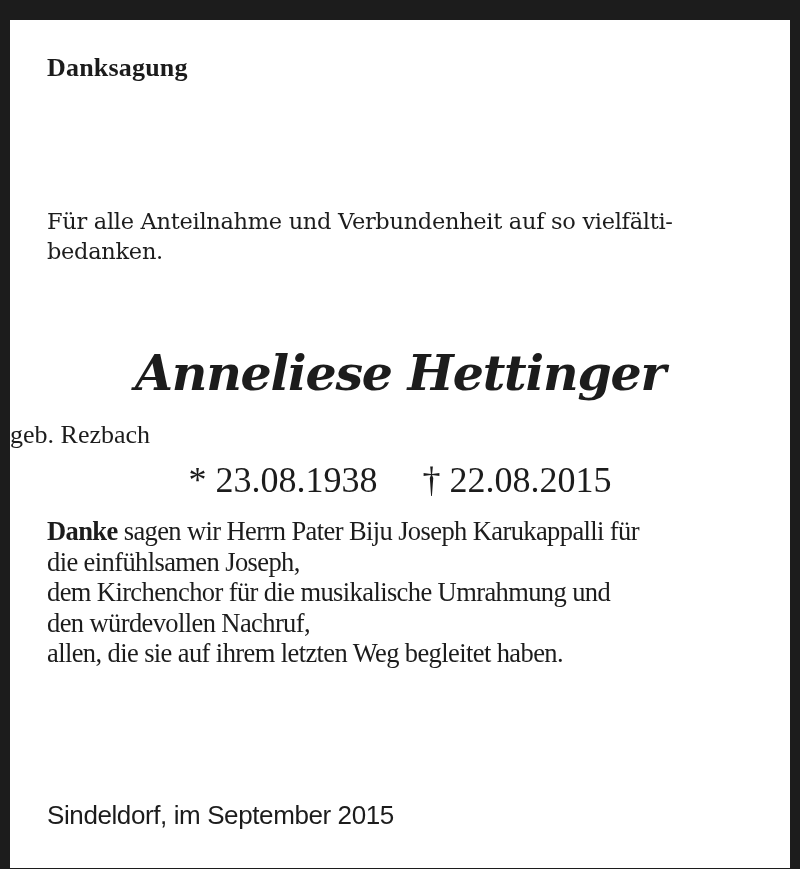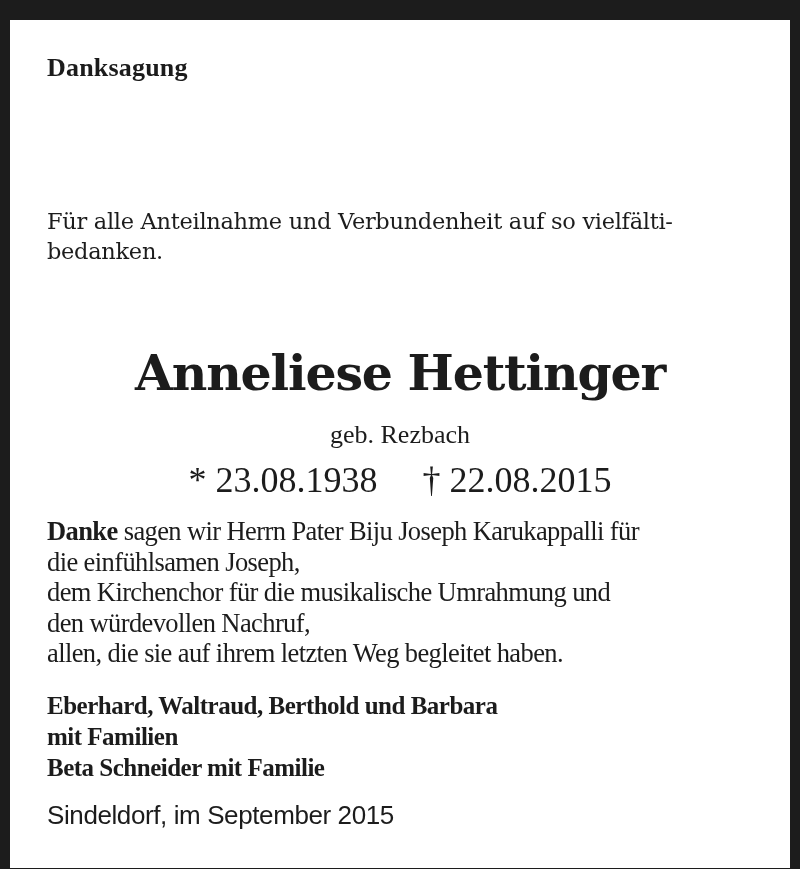--- a/index.html
+++ b/index.html
@@ -42,25 +42,25 @@
     letter-spacing: -0.3px;
   }
   .name {
     position: absolute; left: 0; width: 780px;
     top: 324px;
     text-align: center;
     font-family: "DejaVu Serif", serif;
     font-weight: bold;
     font-size: 49px;
     letter-spacing: -1.2px;
+    font-style: italic;
   }
   .birth {
     position: absolute; left: 0; width: 780px;
     top: 400px;
-    text-align: center;
     font-family: "Liberation Serif", serif;
     font-size: 26px;
   }
   .dates {
     position: absolute; left: 0; width: 780px;
     top: 439px;
     text-align: center;
     font-family: "Liberation Serif", serif;
     font-size: 36px;
     white-space: pre;
@@ -107,20 +107,15 @@
   <div class="dates"><span>* 23.08.1938</span>     <span>† 22.08.2015</span></div>
 
   <div class="abs thanks">
     <span class="line"><b>Danke</b><span> sagen wir Herrn Pater Biju Joseph Karukappalli für</span></span>
     <span class="line">die einfühlsamen Joseph,</span>
     <span class="line">dem Kirchenchor für die musikalische Umrahmung und</span>
     <span class="line">den würdevollen Nachruf,</span>
     <span class="line">allen, die sie auf ihrem letzten Weg begleitet haben.</span>
   </div>
 
-  <div class="abs family">
-    <span class="line">Eberhard, Waltraud, Berthold und Barbara</span>
-    <span class="line">mit Familien</span>
-    <span class="line">Beta Schneider mit Familie</span>
-  </div>
 
   <div class="abs place">Sindeldorf, im September 2015</div>
 </div>
 
 </body></html>

